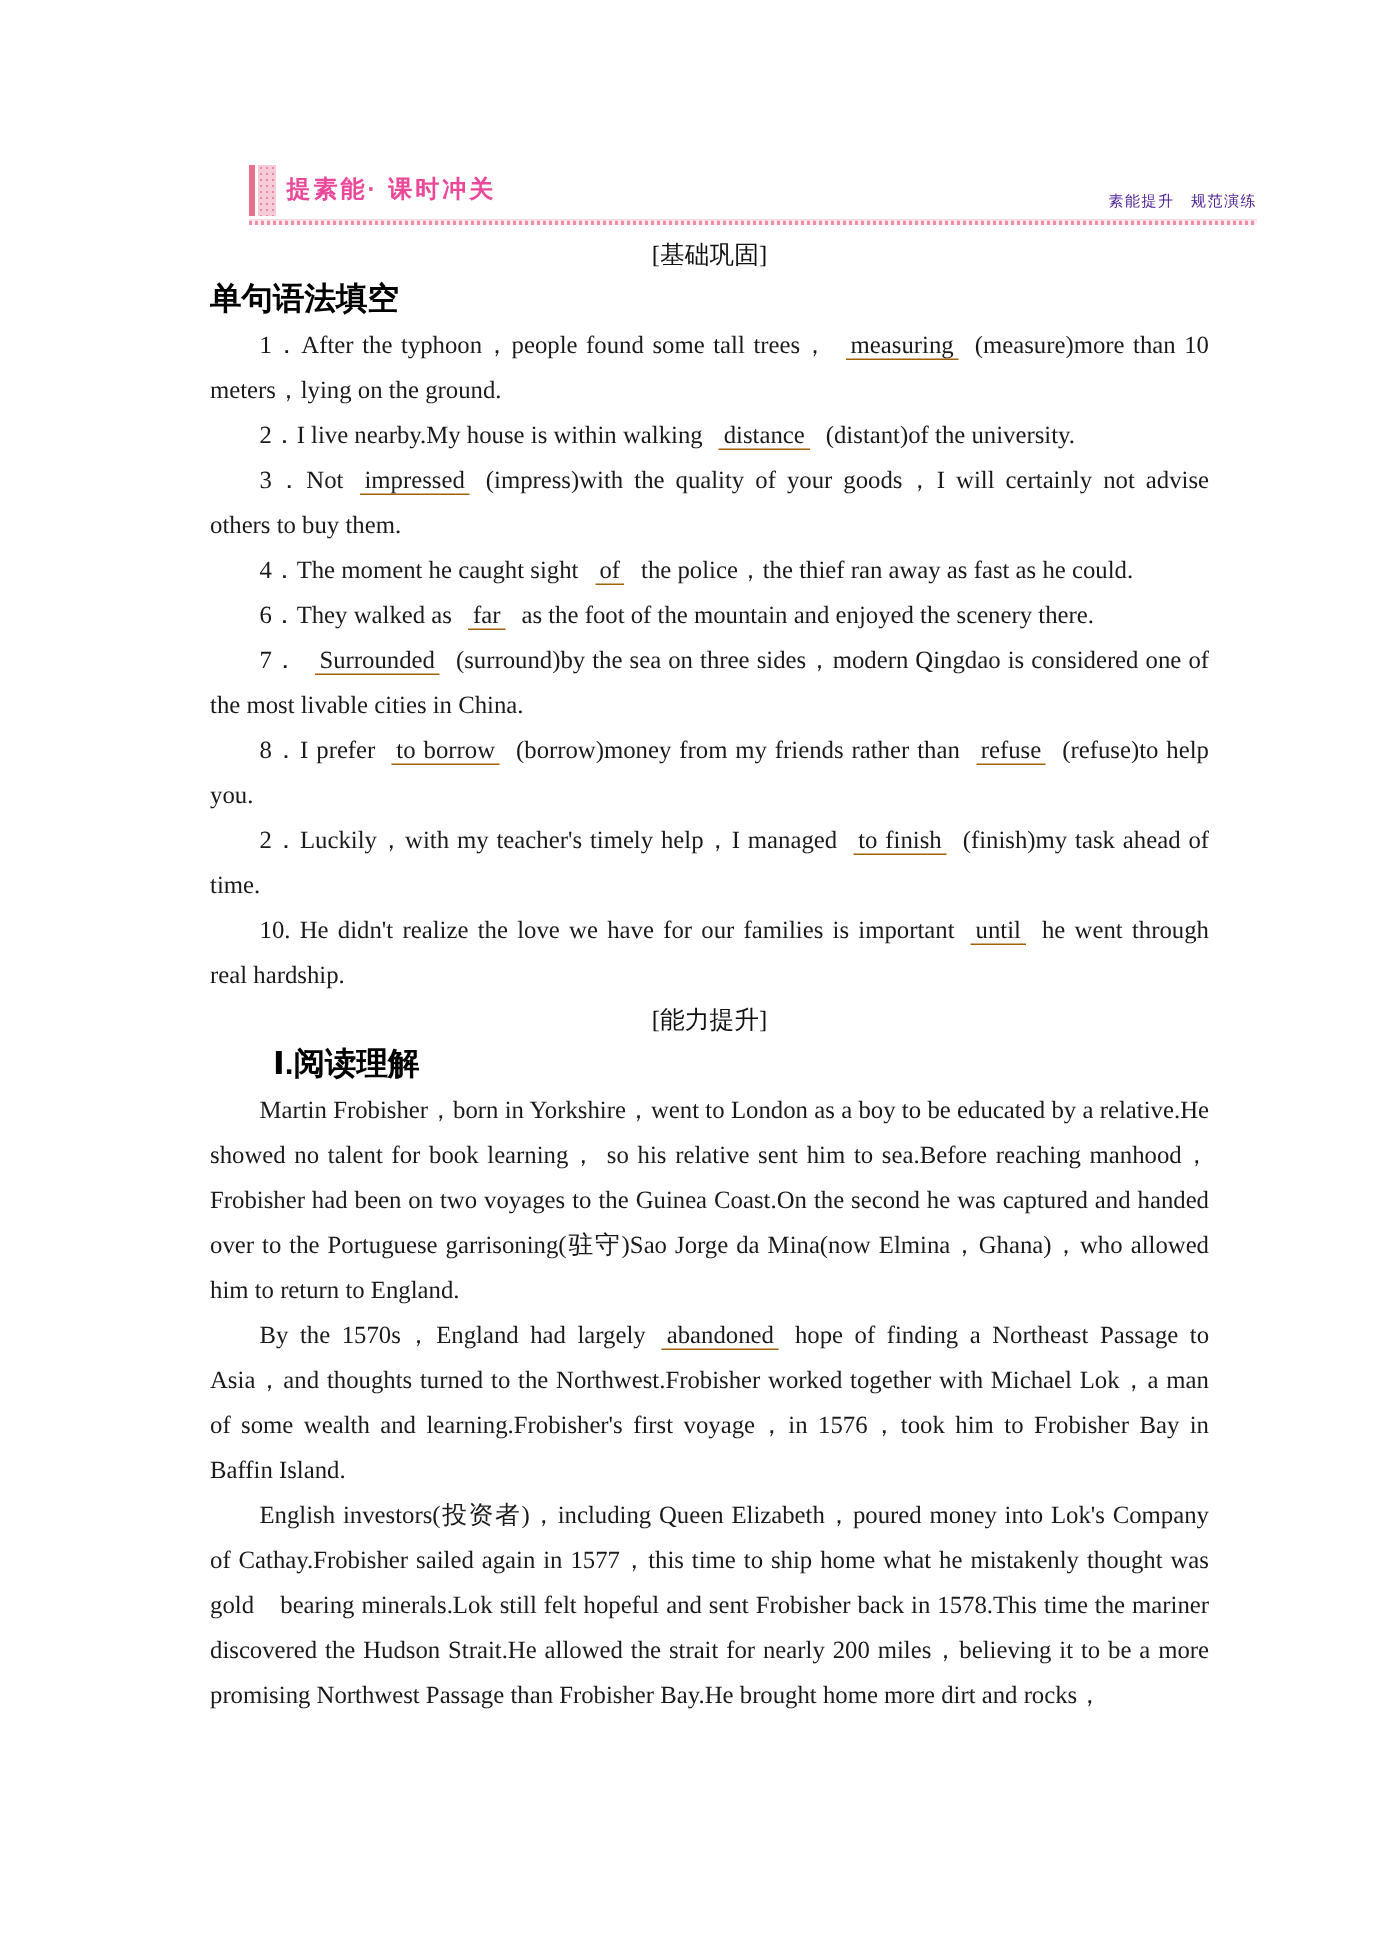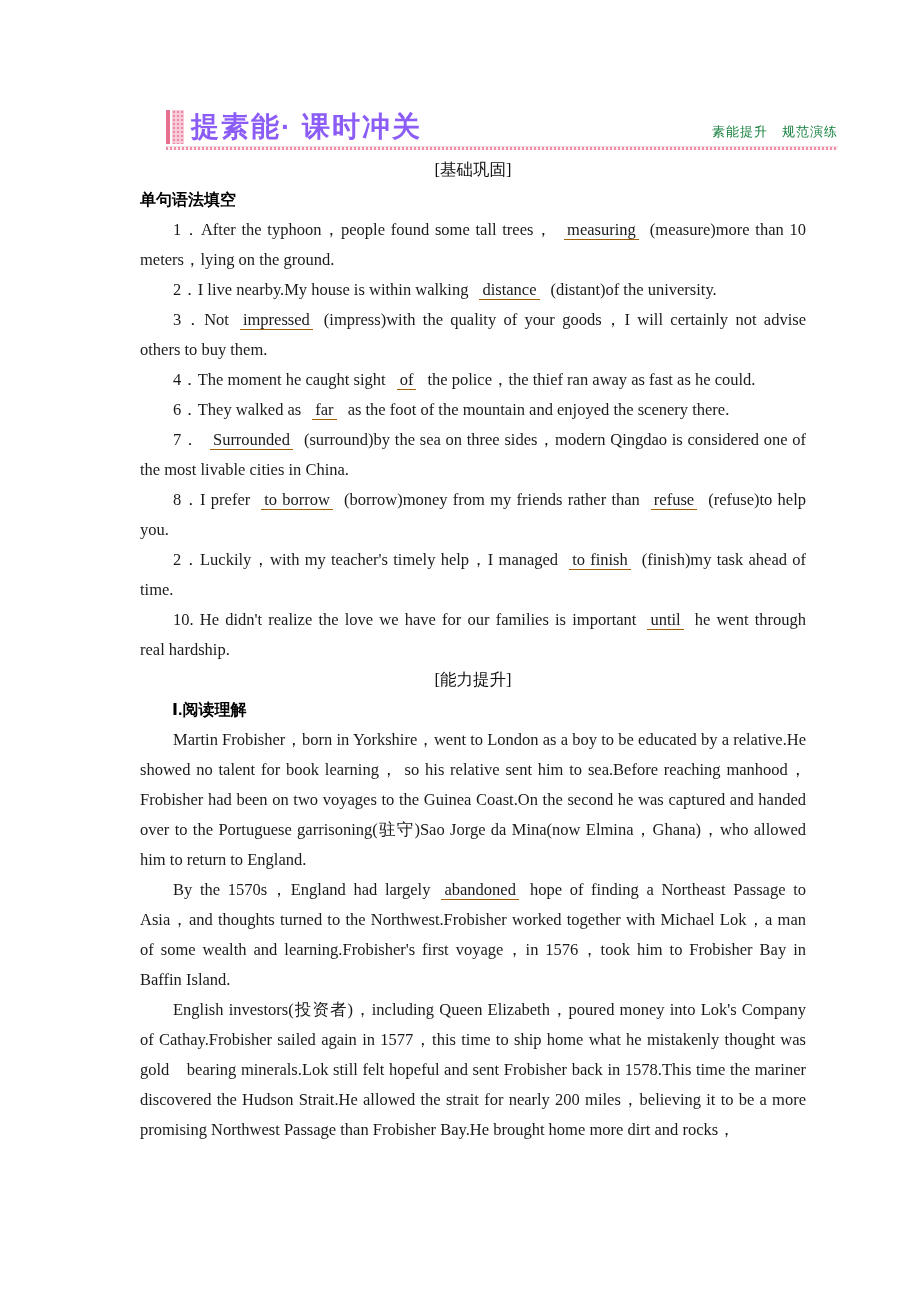--- a/index.html
+++ b/index.html
@@ -23,44 +23,44 @@
   .title-bar .bar-thin{
     width:4px;background:#e8708f;margin-right:2px;
   }
   .title-bar .bar-dotted{
     flex:1;background-color:#f7ccd8;
     background-image:radial-gradient(#e989a4 30%, rgba(0,0,0,0) 31%);
     background-size:4px 4px;
   }
   .header-title{
     font-family:"Liberation Sans","DejaVu Sans",sans-serif;
-    font-weight:bold;font-size:28px;line-height:34px;
-    color:#8b5cf6;letter-spacing:2px;
+    font-weight:bold;font-size:16px;line-height:34px;
+    color:#ec4899;letter-spacing:2px;
   }
   .header-right{
     font-family:"Liberation Sans","DejaVu Sans",sans-serif;
-    font-size:13px;color:#15803d;letter-spacing:1px;
+    font-size:10px;color:#4c1d95;letter-spacing:1px;
     padding-bottom:3px;white-space:nowrap;
   }
   .header-rule{
     height:3px;
     background-image:repeating-linear-gradient(90deg,#ee8fa9 0 2px,#fdeef2 2px 4px);
     border-top:1px solid #fbd9e2;
   }
   
   .doc-body{
     margin:5px 114px 0 140px;
     font-size:16.5px;line-height:30px;
   }
   .section-label{
     text-align:center;margin:0;color:#111;
   }
   .sub-heading{
     font-family:"Liberation Sans","DejaVu Sans",sans-serif;
-    font-weight:bold;font-size:16px;margin:0;color:#000;
+    font-weight:bold;font-size:21px;margin:0;color:#000;
   }
   .sub-heading.indented{ text-indent:2em; }
   .para{
     margin:0;text-align:justify;text-indent:2em;
   }
   .blank{
     border-bottom:1px solid #a16207;
     padding:0 3px;margin:0 11px;
     white-space:pre;
   }

